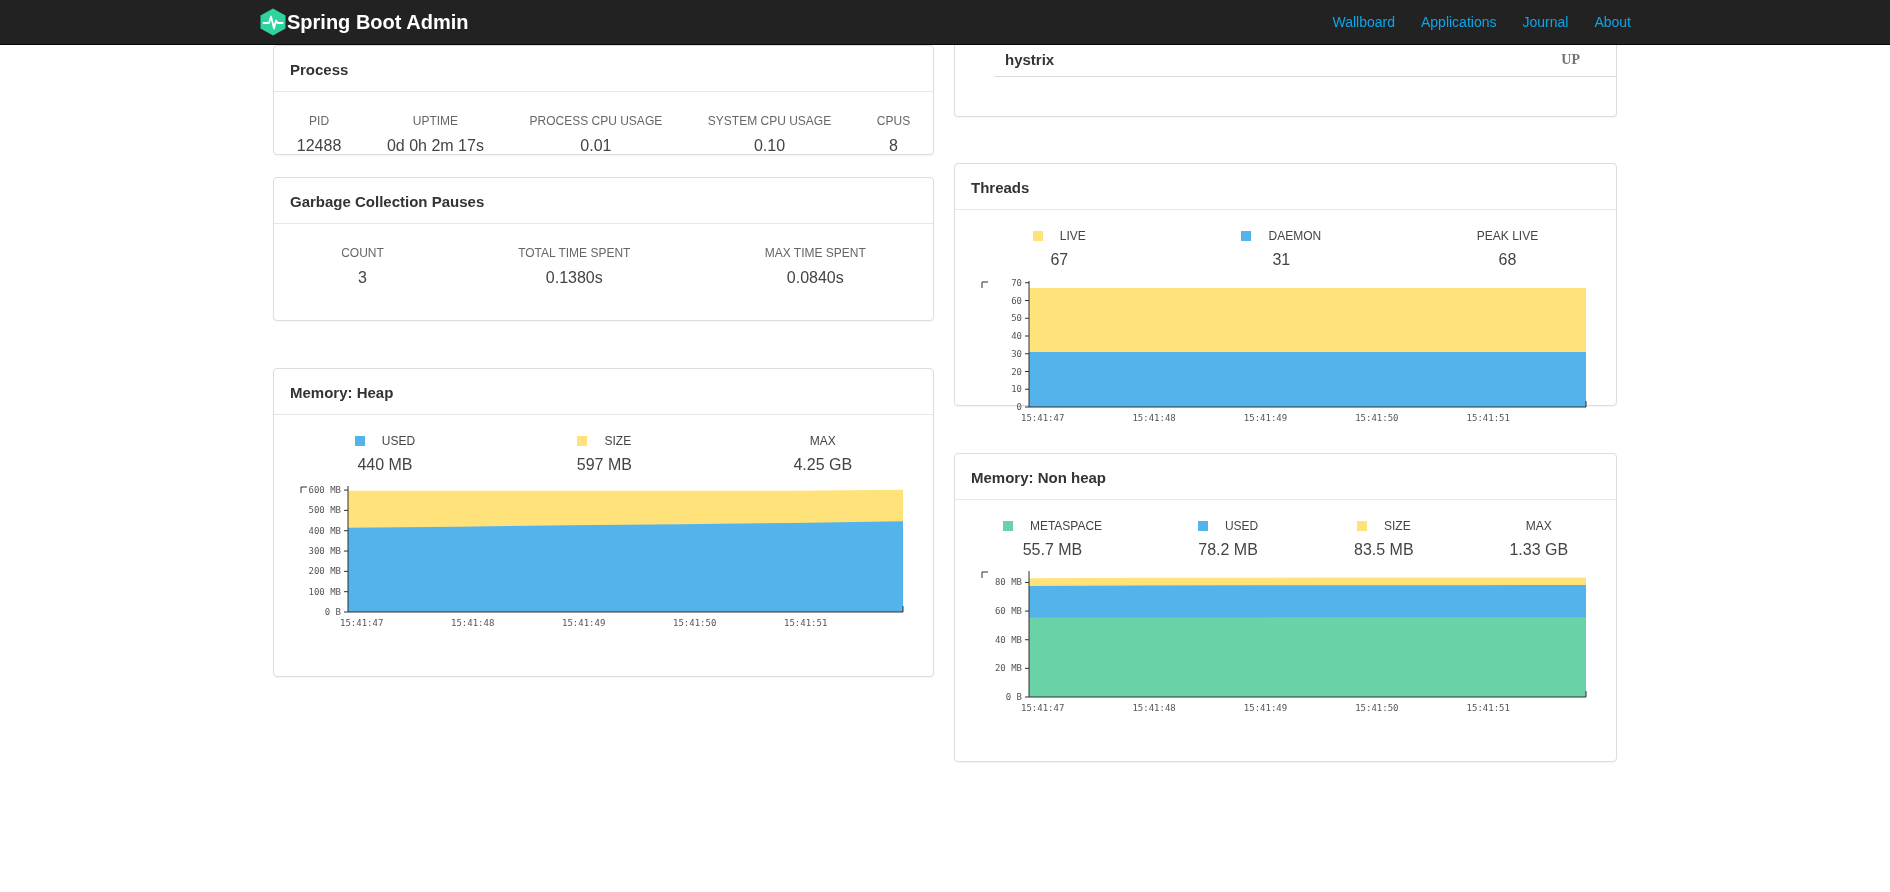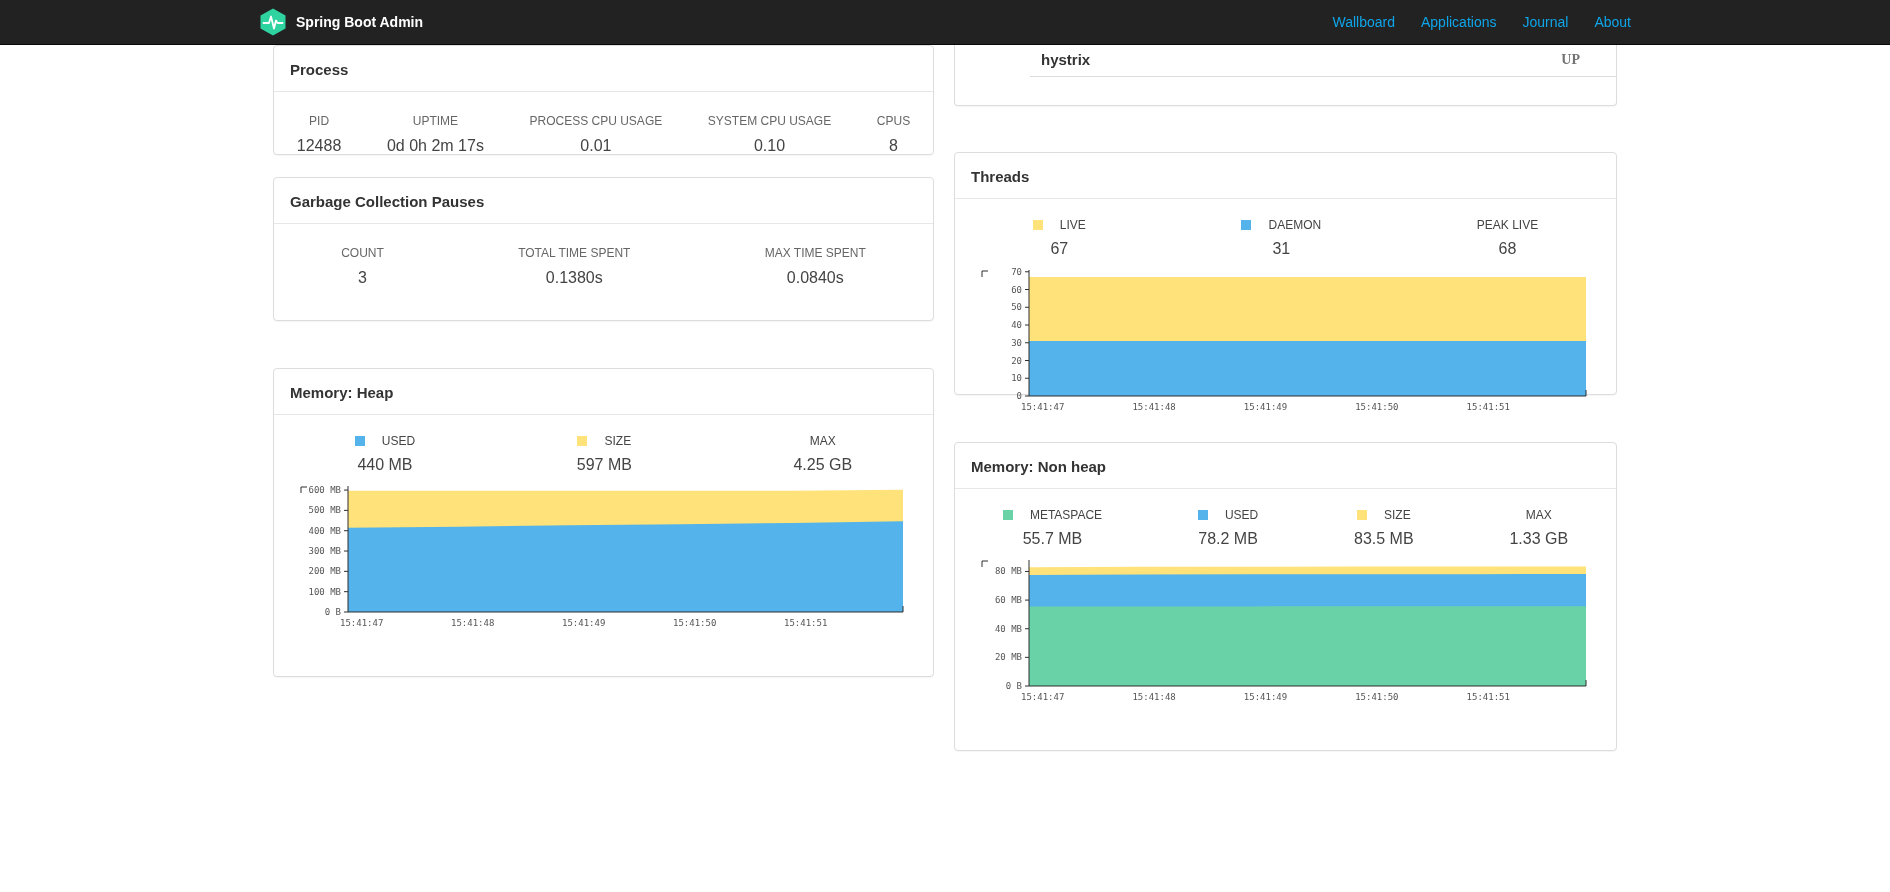--- a/index.html
+++ b/index.html
@@ -6,33 +6,33 @@
   * { box-sizing: border-box; }
   html,body { margin:0; padding:0; }
   body {
     width:1890px; height:892px; overflow:hidden;
     background:#ffffff; color:#333;
     font-family:"Liberation Sans", sans-serif;
   }
   
   .navbar { height:45px; background:#222; border-bottom:1px solid #080808; display:flex; align-items:center; }
   .navbar-inner { width:1372px; margin:0 auto; display:flex; align-items:center; }
-  .brand { display:flex; align-items:center; gap:9px; color:#fff; font-size:14px; font-weight:bold; text-decoration:none; }
+  .brand { display:flex; align-items:center; color:#fff; font-size:20px; font-weight:bold; text-decoration:none; }
   .logo { width:28px; height:28px; display:inline-block; }
   .nav { margin-left:auto; display:flex; align-items:center; }
   .nav a { color:#0ea5e9; font-size:14px; text-decoration:none; padding:0 13px; }
   .nav a:last-child { padding-right:0; }
   
   .content { width:1344px; margin:0 auto; display:flex; gap:20px; align-items:flex-start; }
   .col-left { width:661px; }
   .col-right { width:663px; }
   .panel { background:#fff; border:1px solid #ddd; border-radius:4px; box-shadow:0 1px 1px rgba(0,0,0,0.04); }
   .panel-heading { padding:15px 16px 12px 16px; font-size:15px; font-weight:bold; color:#333; border-bottom:1px solid #e7e7e7; line-height:18px; }
   
-  .panel-cut { border-top:0; border-radius:0 0 4px 4px; height:61px;padding-left:36px; }
+  .panel-cut { border-top:0; border-radius:0 0 4px 4px; height:72px; }
   .health-row { margin-left:39px; padding:6px 36px 8px 11px; border-bottom:1px solid #ddd; display:flex; justify-content:space-between; align-items:center; }
   .health-name { font-size:15px; font-weight:600; color:#333; }
   .health-status { font-size:14px; font-weight:bold; }
   
   .p-process { height:110px; }
   .p-gc      { height:144px; margin-top:22px; }
   .p-threads { height:243px; margin-top:46px; }
   .p-heap    { height:309px; margin-top:47px; }
   .p-nonheap { height:309px; margin-top:47px; }
   .metrics { display:flex; justify-content:space-around; text-align:center; padding-top:22px; }

